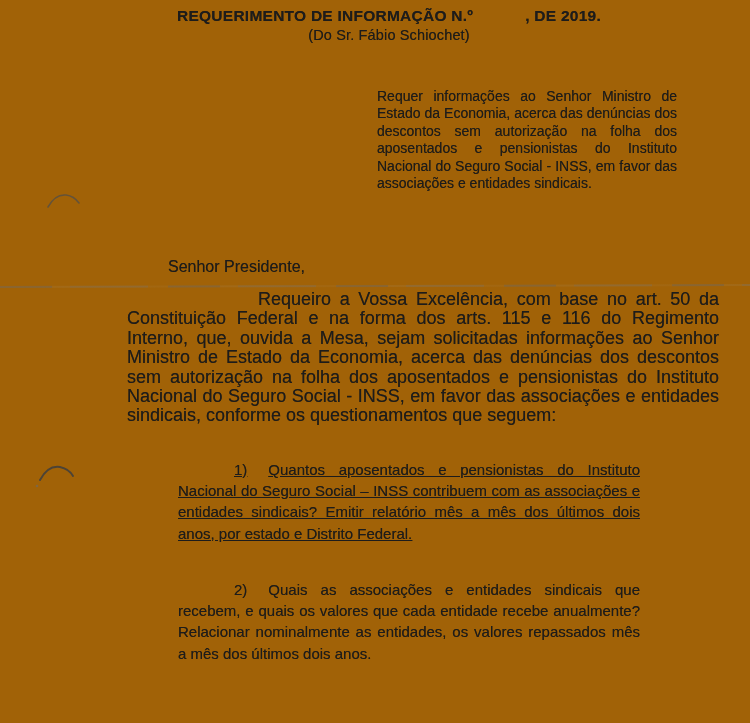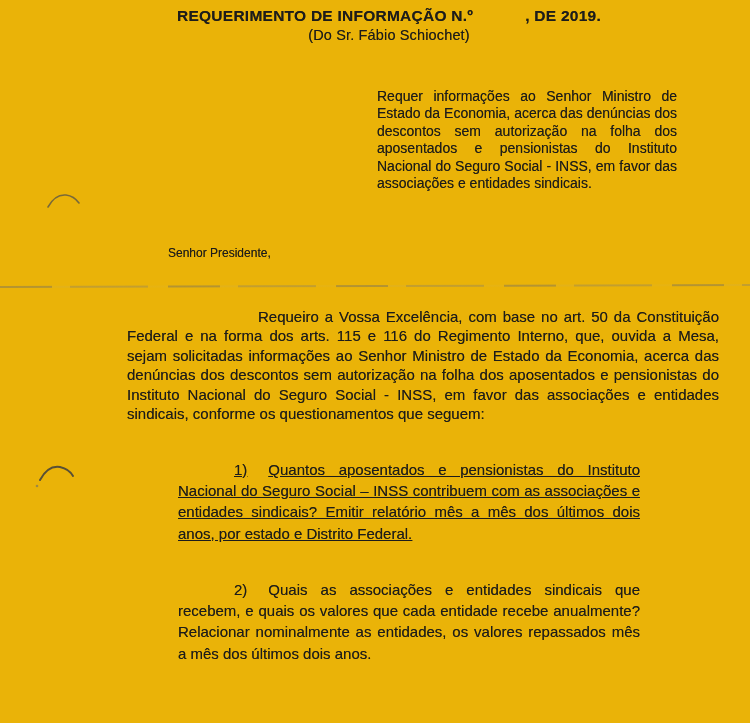--- a/index.html
+++ b/index.html
@@ -4,21 +4,21 @@
 <style>
   html, body {
     margin: 0;
     padding: 0;
     background: #ffffff;
   }
   #page {
     position: relative;
     width: 750px;
     height: 723px;
-    background: #eab308;
+    background: #a16207;
     overflow: hidden;
     font-family: "Liberation Sans", "DejaVu Sans", sans-serif;
     color: #1c1c1c;
   }
   .txt {
     text-shadow: 0 0 0.45px rgba(10,10,10,0.55);
   }
   
   #doc-header {
     position: absolute;
@@ -49,45 +49,45 @@
     top: 88px;
     left: 377px;
     width: 300px;
     font-size: 14px;
     line-height: 17.4px;
     text-align: justify;
   }
   
   #salutation {
     position: absolute;
-    top: 246px;
+    top: 258px;
     left: 168px;
-    font-size: 12px;
+    font-size: 16px;
   }
   
   #scan-line {
     position: absolute;
     top: 285px;
     left: 0;
     width: 750px;
     height: 2px;
     background: repeating-linear-gradient(90deg,
       rgba(105,105,105,0.42) 0px, rgba(105,105,105,0.42) 52px,
       rgba(165,165,165,0.10) 52px, rgba(165,165,165,0.10) 70px,
       rgba(120,120,120,0.35) 70px, rgba(120,120,120,0.35) 148px,
       rgba(175,175,175,0.06) 148px, rgba(175,175,175,0.06) 168px);
     transform: rotate(-0.15deg);
   }
   
   #body-paragraph {
     position: absolute;
-    top: 307px;
+    top: 290px;
     left: 127px;
     width: 592px;
-    font-size: 15px;
+    font-size: 18px;
     line-height: 19.4px;
     text-align: justify;
     text-indent: 131px;
   }
   
   .question {
     position: absolute;
     left: 178px;
     width: 462px;
     font-size: 15px;

